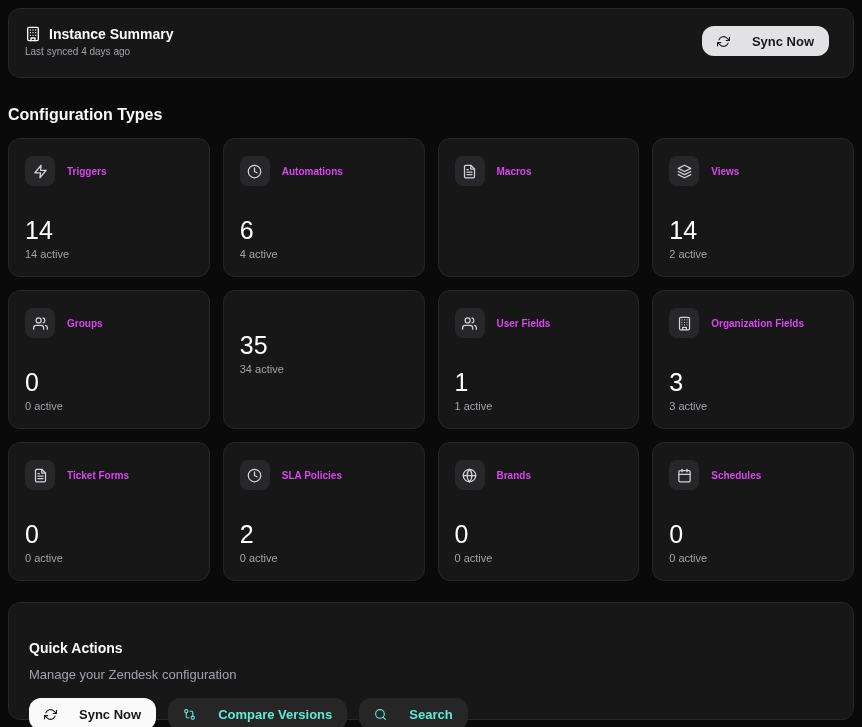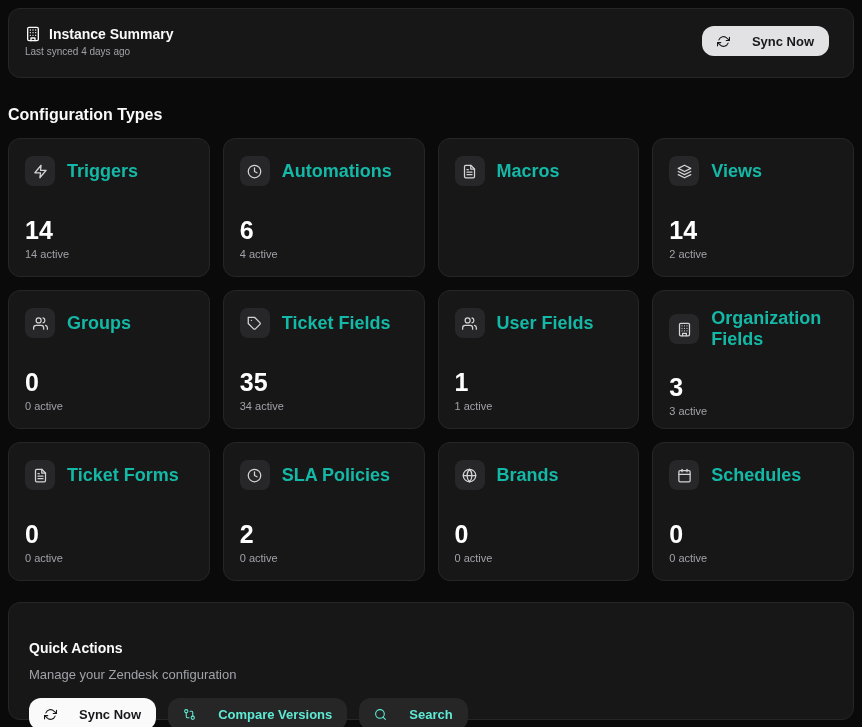--- a/index.html
+++ b/index.html
@@ -73,22 +73,22 @@
     width: 30px; height: 30px;
     background: #27272a;
     border-radius: 8px;
     display: inline-flex;
     align-items: center;
     justify-content: center;
     color: #d4d4d8;
     flex: 0 0 auto;
   }
   .icon-box svg { width: 15px; height: 15px; }
-  .card-label { font-size: 18px; font-weight: bold; color: #14b8a6; }
-  .card-count { font-size: 25px; font-weight: bold; color: #ffffff; line-height: 1.05; margin-top: 24px; }
+  .card-label { font-size: 10px; font-weight: bold; color: #d946ef; }
+  .card-count { font-size: 25px; font-weight: normal; color: #ffffff; line-height: 1.05; margin-top: 24px; }
   .card-active { font-size: 11px; color: #a1a1aa; margin-top: 5px; }
   
   .qa-panel { margin-top: 21px; height: 118px; padding: 17px 20px; }
   .qa-title { font-size: 14px; font-weight: bold; color: #fafafa; margin-top: 20px; }
   .qa-subtitle { font-size: 13px; color: #a1a1aa; margin-top: 11px; }
   .qa-buttons { display: flex; gap: 12px; margin-top: 16px; }
   .qa-buttons .btn { height: 32px; }
   
   .icon-16 { display: inline-flex; color: #fafafa; }
   .icon-16 svg { width: 16px; height: 16px; }
@@ -199,29 +199,20 @@
             </svg>
           </span>
       <span class="card-label">Groups</span>
     </div>
     <div class="card-stats">
       <div class="card-count">0</div>
       <div class="card-active">0 active</div>
     </div>
   </div>
       <div class="card">
-    <div class="card-head">
-      <span class="icon-box">
-            <svg viewBox="0 0 24 24" fill="none" stroke="currentColor" stroke-width="2" stroke-linecap="round" stroke-linejoin="round">
-              <path d="M20.59 13.41l-7.17 7.17a2 2 0 0 1-2.83 0L2 12V2h10l8.59 8.59a2 2 0 0 1 0 2.82z"></path>
-              <line x1="7" y1="7" x2="7.01" y2="7"></line>
-            </svg>
-          </span>
-      <span class="card-label">Ticket Fields</span>
-    </div>
     <div class="card-stats">
       <div class="card-count">35</div>
       <div class="card-active">34 active</div>
     </div>
   </div>
       <div class="card">
     <div class="card-head">
       <span class="icon-box">
             <svg viewBox="0 0 24 24" fill="none" stroke="currentColor" stroke-width="2" stroke-linecap="round" stroke-linejoin="round">
               <path d="M17 21v-2a4 4 0 0 0-4-4H5a4 4 0 0 0-4 4v2"></path>

